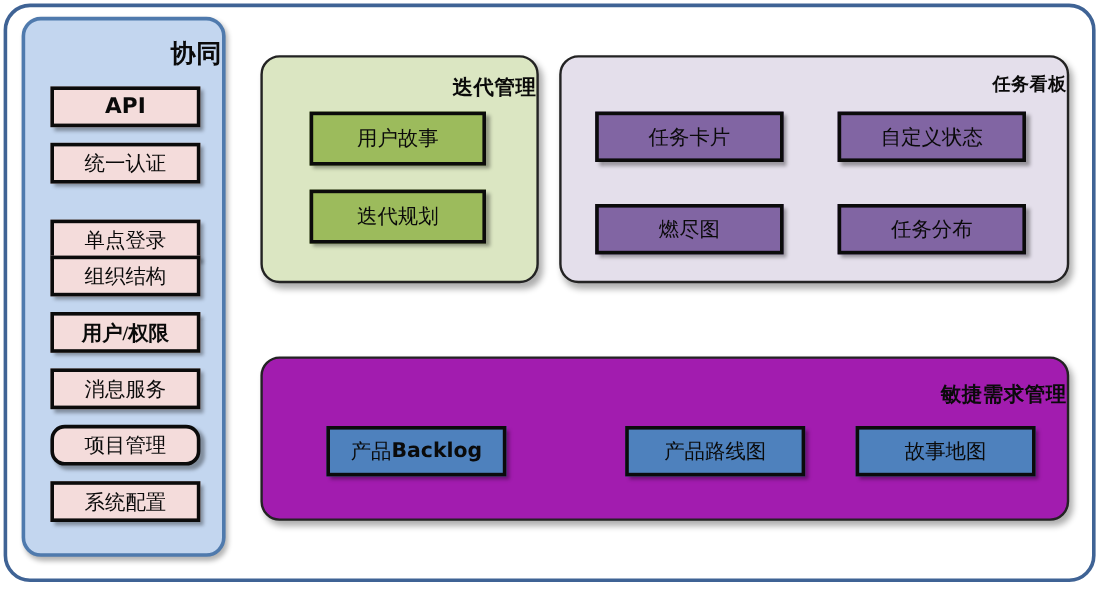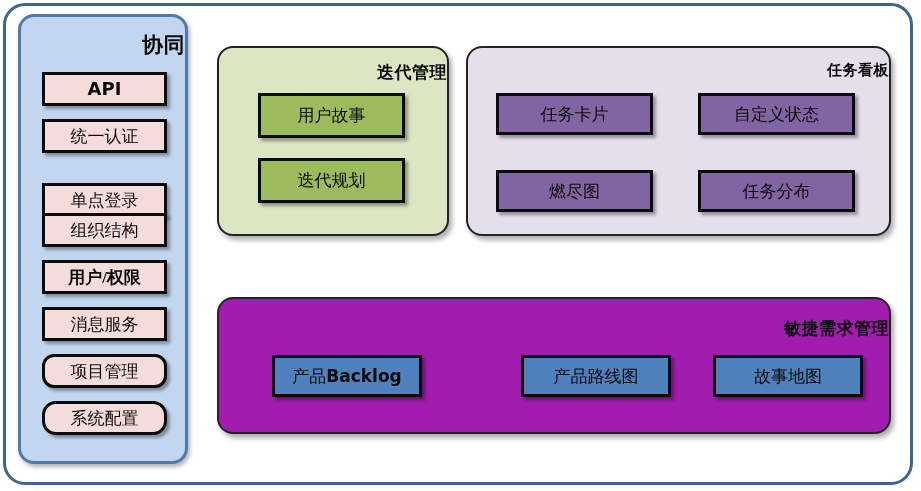--- a/index.html
+++ b/index.html
@@ -173,21 +173,21 @@
   <div class="panel panel-sidebar">
     <div class="panel-title">协同</div>
 
     <div class="box box-pink bold" style="top:55px;">API</div>
     <div class="box box-pink" style="top:102px;">统一认证</div>
     <div class="box box-pink" style="top:166px;">单点登录</div>
     <div class="box box-pink" style="top:196px;">组织结构</div>
     <div class="box box-pink bold-serif" style="top:243px;">用户/权限</div>
     <div class="box box-pink" style="top:290px;">消息服务</div>
     <div class="box box-pink" style="top:337px;border-radius:12px;">项目管理</div>
-    <div class="box box-pink" style="top:384px;border-radius:14px;">系统配置</div>
+    <div class="box box-pink" style="top:384px;">系统配置</div>
   </div>
 
   <div class="panel panel-iteration">
     <div class="panel-title">迭代管理</div>
 
     <div class="box box-green" style="left:39px; top:45px;">用户故事</div>
     <div class="box box-green" style="left:39px; top:110px;">迭代规划</div>
   </div>
 
   <div class="panel panel-taskboard">

